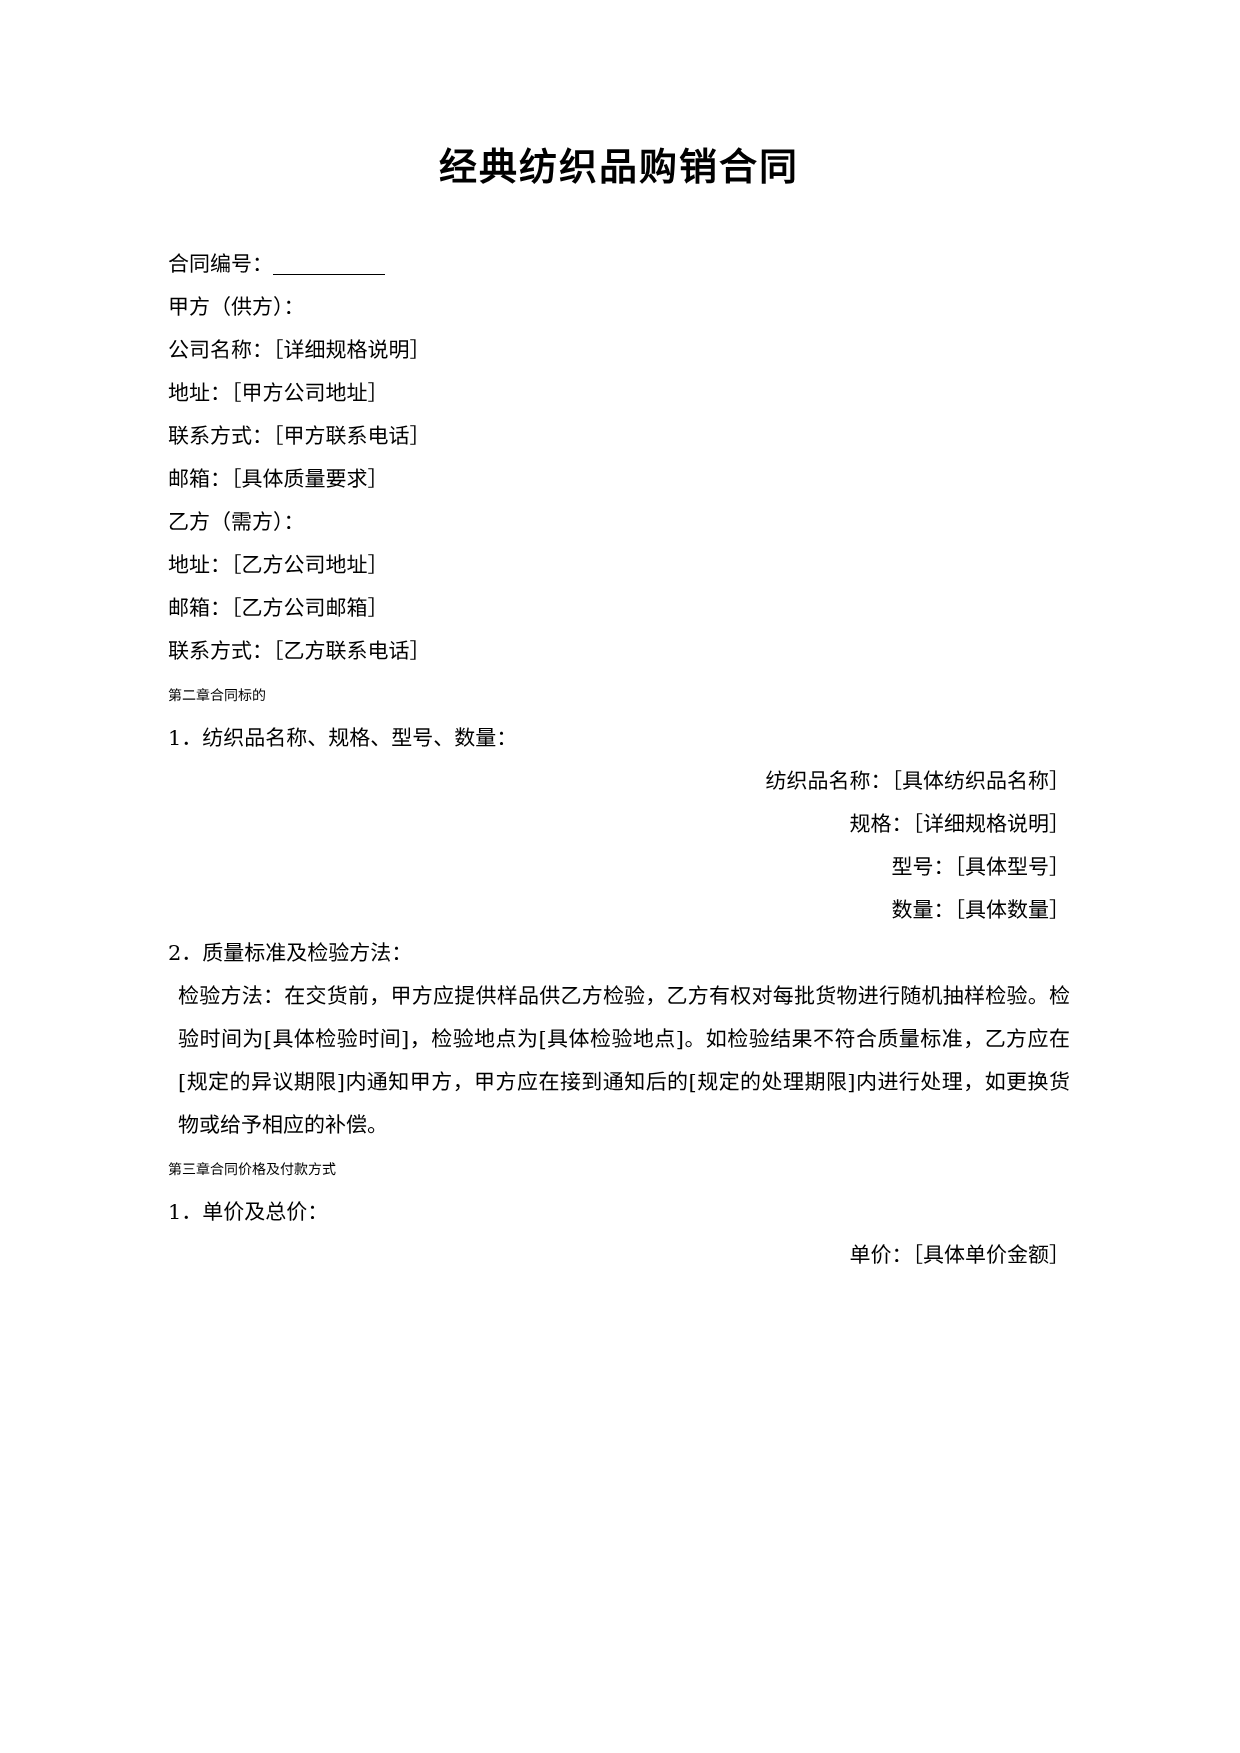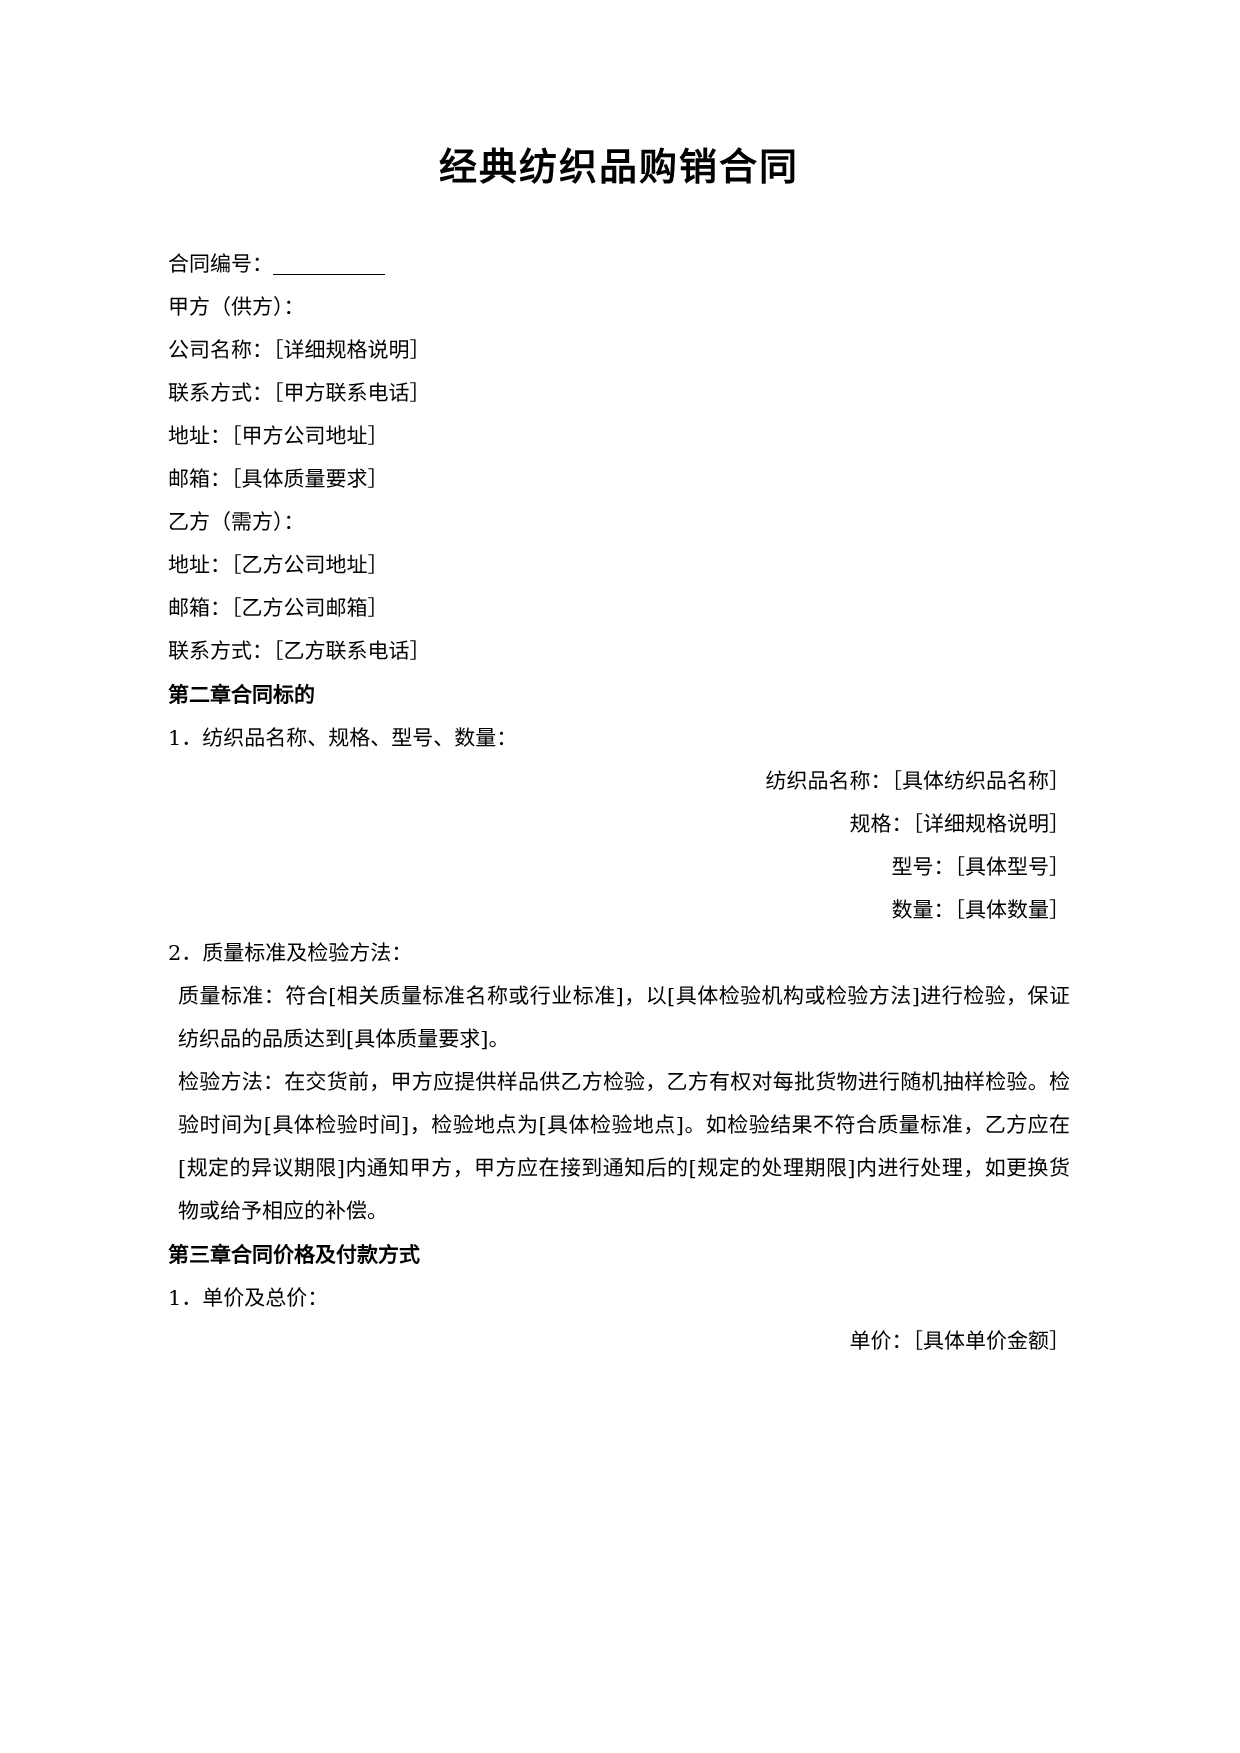--- a/index.html
+++ b/index.html
@@ -33,23 +33,23 @@
   .line {
     font-size: 21px;
     line-height: 43px;
     white-space: pre-wrap;
   }
   .line.indent1 {
     padding-left: 10px;
     text-align: right;
   }
   .heading {
-    font-size: 21px;
+    font-size: 14px;
     line-height: 44px;
-    font-weight: 700;
+    font-weight: 400;
     font-family: "DejaVu Sans", "Liberation Sans", sans-serif;
   }
   .para {
     font-size: 21px;
     line-height: 43px;
     text-align: justify;
     padding-left: 10px;
   }
   .blank-fill {
     display: inline-block;
@@ -66,38 +66,37 @@
 <body>
 
 <div class="page">
 
   <h1 class="doc-title">经典纺织品购销合同</h1>
 
   <div class="line"><span>合同编号：</span><span class="blank-fill"></span></div>
 
   <div class="line">甲方（供方）：</div>
   <div class="line">公司名称：［详细规格说明］</div>
+  <div class="line">地址：［甲方公司地址］</div>
   <div class="line">联系方式：［甲方联系电话］</div>
-  <div class="line">地址：［甲方公司地址］</div>
   <div class="line">邮箱：［具体质量要求］</div>
 
   <div class="line">乙方（需方）：</div>
   <div class="line">地址：［乙方公司地址］</div>
   <div class="line">邮箱：［乙方公司邮箱］</div>
   <div class="line">联系方式：［乙方联系电话］</div>
 
   <div class="heading">第二章合同标的</div>
 
   <div class="num-line">1．纺织品名称、规格、型号、数量：</div>
   <div class="line indent1">纺织品名称：［具体纺织品名称］</div>
   <div class="line indent1">规格：［详细规格说明］</div>
   <div class="line indent1">型号：［具体型号］</div>
   <div class="line indent1">数量：［具体数量］</div>
 
   <div class="num-line">2．质量标准及检验方法：</div>
-  <div class="para">质量标准：符合[相关质量标准名称或行业标准]，以[具体检验机构或检验方法]进行检验，保证纺织品的品质达到[具体质量要求]。</div>
   <div class="para">检验方法：在交货前，甲方应提供样品供乙方检验，乙方有权对每批货物进行随机抽样检验。检验时间为[具体检验时间]，检验地点为[具体检验地点]。如检验结果不符合质量标准，乙方应在[规定的异议期限]内通知甲方，甲方应在接到通知后的[规定的处理期限]内进行处理，如更换货物或给予相应的补偿。</div>
 
   <div class="heading">第三章合同价格及付款方式</div>
   <div class="num-line">1．单价及总价：</div>
   <div class="line indent1">单价：［具体单价金额］</div>
 
 </div>
 
 </body></html>

